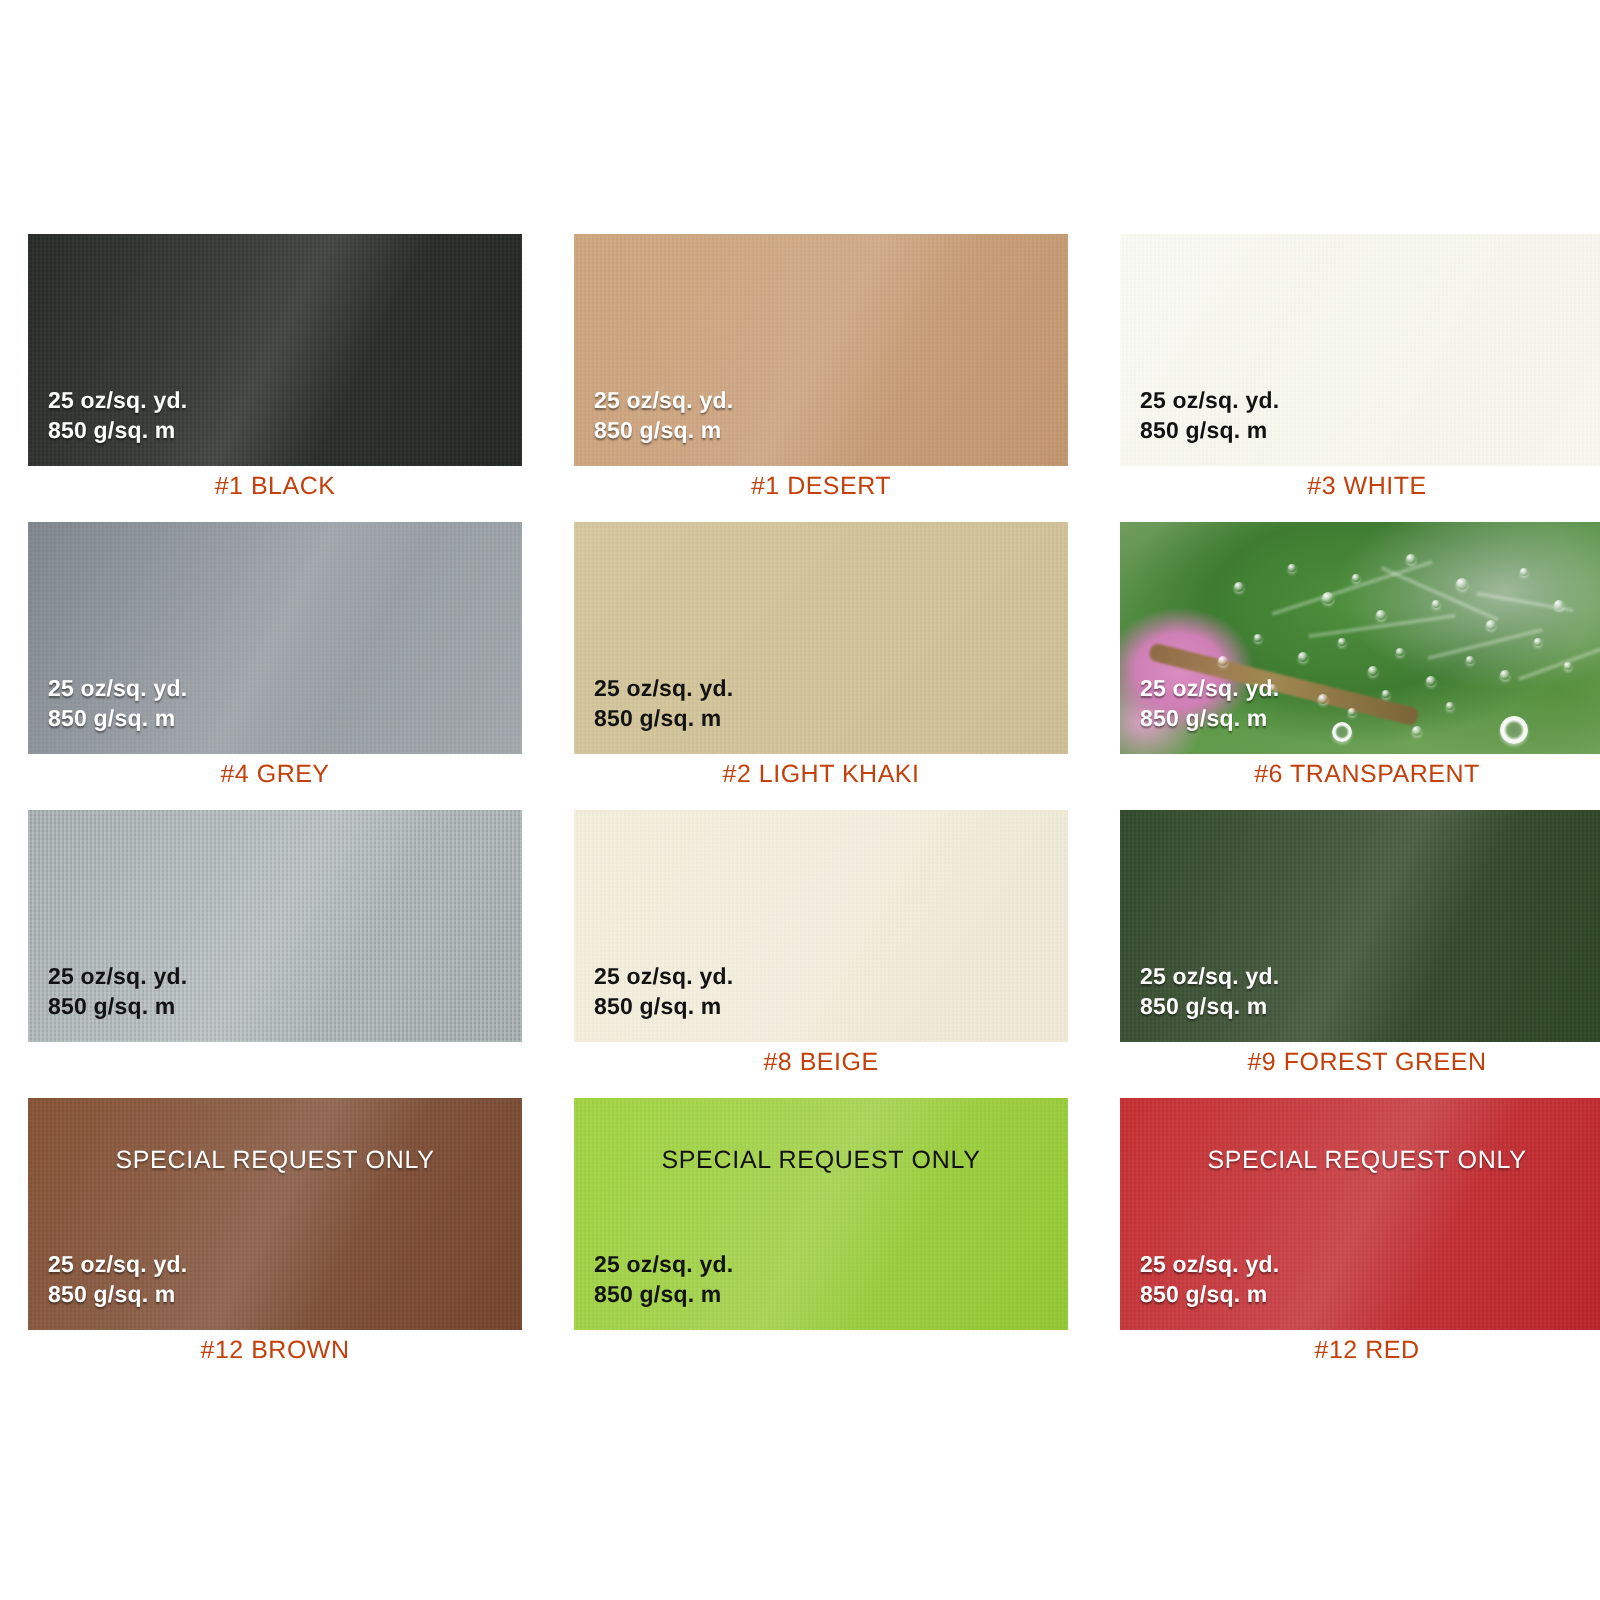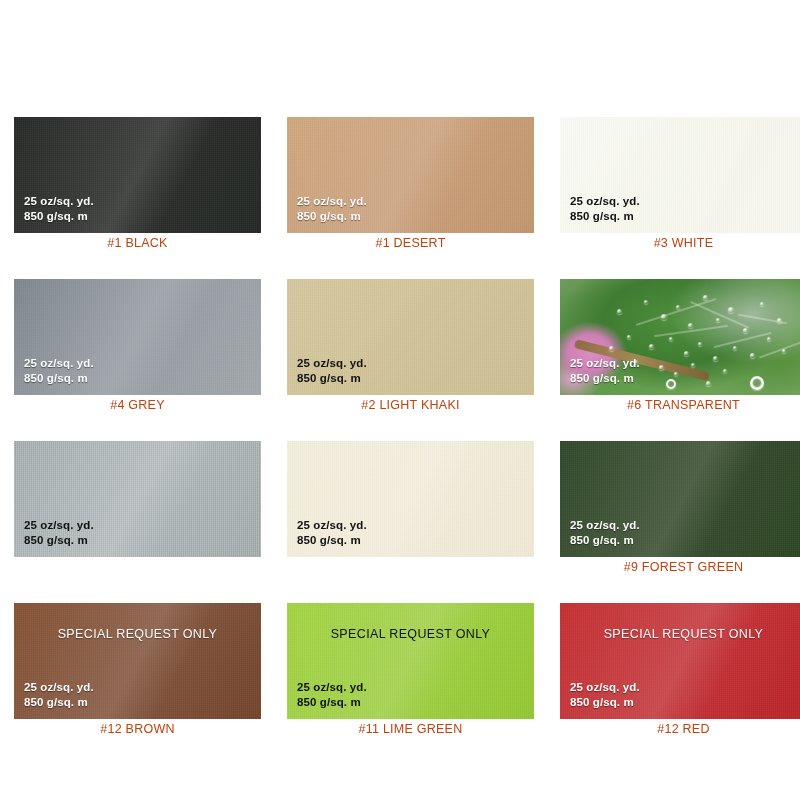--- a/index.html
+++ b/index.html
@@ -28,21 +28,21 @@
     top: 117px;
     width: 772px;
     display: grid;
     grid-template-columns: repeat(3, 247px);
     column-gap: 26px;
     row-gap: 0px;
   }
 
   .cell {
     width: 247px;
-    height: 162px;
+    height: 144px;
     position: relative;
   }
 
   .swatch {
     position: relative;
     width: 247px;
     height: 116px;
     overflow: hidden;
     box-sizing: border-box;
   }
@@ -259,20 +259,21 @@
           <div class="weight dark"><div>25 oz/sq. yd.</div><div>850 g/sq. m</div></div>
         </div>
       </div>
       <div class="cell">
         <div class="swatch">
           <div class="swatch-fill" style="background: linear-gradient(135deg, rgb(244, 238, 221) 0%, rgb(241, 235, 216) 55%, rgb(239, 233, 213) 100%);"></div>
           <div class="texture faint"></div>
           <div class="sheen"></div>
           <div class="weight dark"><div>25 oz/sq. yd.</div><div>850 g/sq. m</div></div>
         </div>
+        <div class="caption">#8 BEIGE</div>
       </div>
       <div class="cell">
         <div class="swatch">
           <div class="swatch-fill" style="background: linear-gradient(135deg, rgb(49, 73, 42) 0%, rgb(42, 65, 33) 50%, rgb(45, 69, 36) 100%);"></div>
           <div class="texture faint"></div>
           <div class="sheen"></div>
           <div class="weight light"><div>25 oz/sq. yd.</div><div>850 g/sq. m</div></div>
         </div>
         <div class="caption">#9 FOREST GREEN</div>
       </div>
@@ -287,21 +288,20 @@
         <div class="caption">#12 BROWN</div>
       </div>
       <div class="cell">
         <div class="swatch">
           <div class="swatch-fill" style="background: linear-gradient(135deg, rgb(162, 212, 66) 0%, rgb(153, 205, 56) 50%, rgb(147, 200, 51) 100%);"></div>
           <div class="texture faint"></div>
           <div class="sheen"></div>
           <div class="special dark">SPECIAL REQUEST ONLY</div>
           <div class="weight dark"><div>25 oz/sq. yd.</div><div>850 g/sq. m</div></div>
         </div>
-        <div class="caption">#11 LIME GREEN</div>
       </div>
       <div class="cell">
         <div class="swatch">
           <div class="swatch-fill" style="background: linear-gradient(135deg, rgb(198, 47, 50) 0%, rgb(192, 39, 44) 50%, rgb(185, 35, 40) 100%);"></div>
           <div class="texture faint"></div>
           <div class="sheen"></div>
           <div class="special light">SPECIAL REQUEST ONLY</div>
           <div class="weight light"><div>25 oz/sq. yd.</div><div>850 g/sq. m</div></div>
         </div>
         <div class="caption">#12 RED</div>

